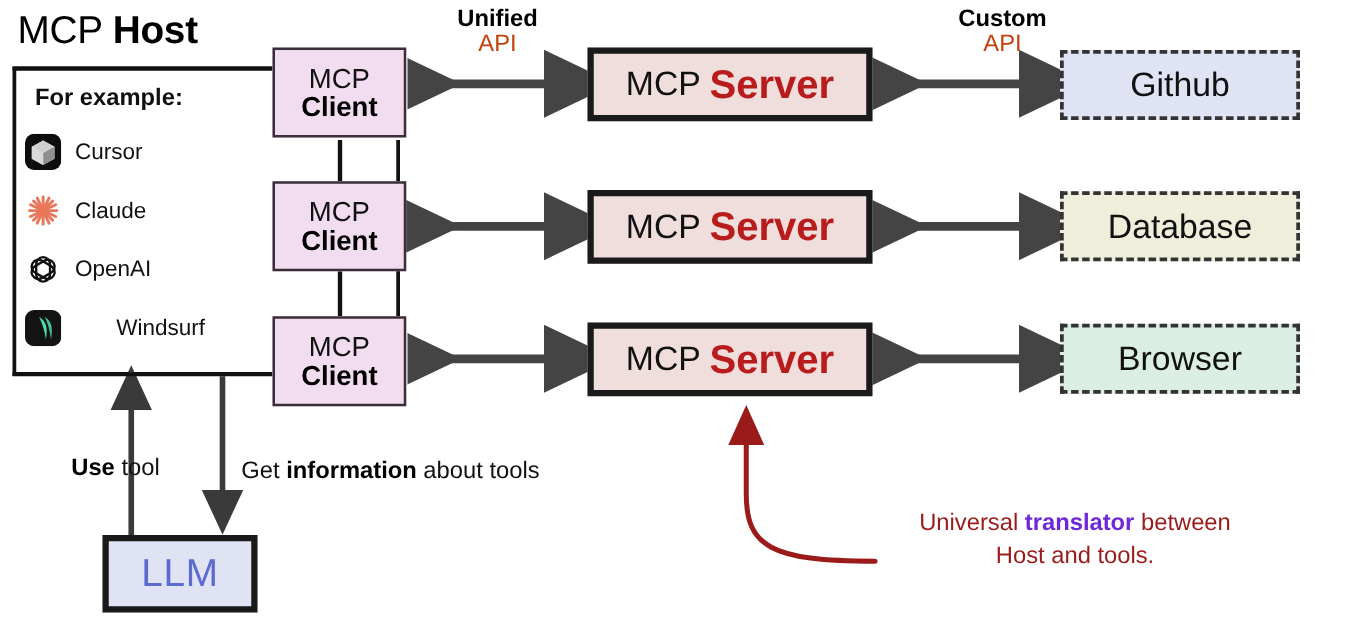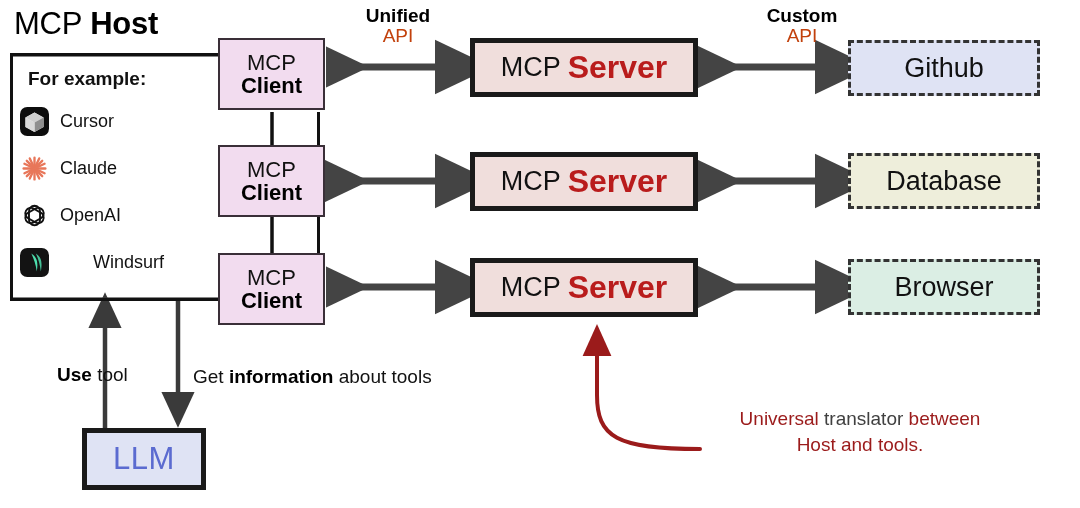--- a/index.html
+++ b/index.html
@@ -147,21 +147,21 @@
   .flow-label .bold { font-weight: bold; color: #000; }
 
   #note-text {
     left: 660px; top: 406px;
     width: 400px;
     text-align: center;
     font-size: 19px;
     color: #9b1b1b;
     line-height: 1.35;
   }
-  #note-text .bold { font-weight: normal; color: #404040; }
+  #note-text .bold { font-weight: bold; color: #6d28d9; }
 
   svg.lines {
     position: absolute;
     left: 0; top: 0;
     width: 1080px; height: 508px;
     pointer-events: none;
   }
 </style>
 </head>
 <body>

